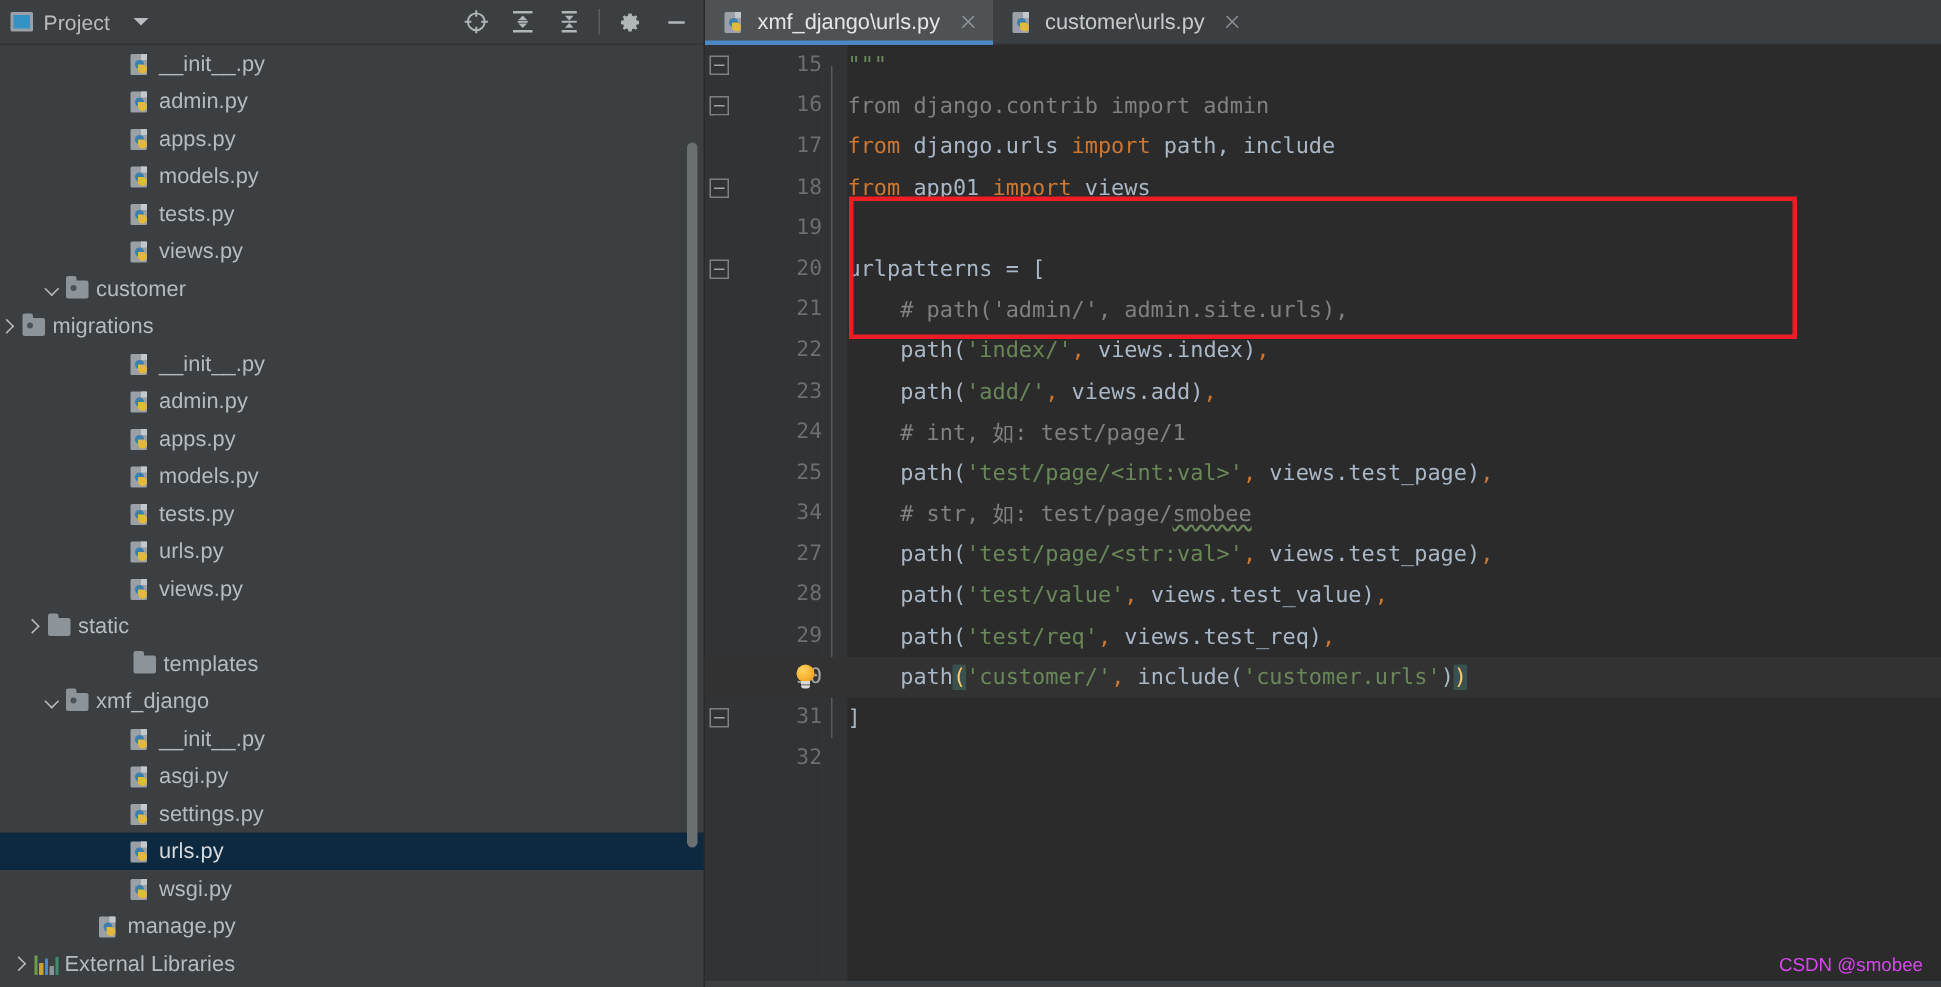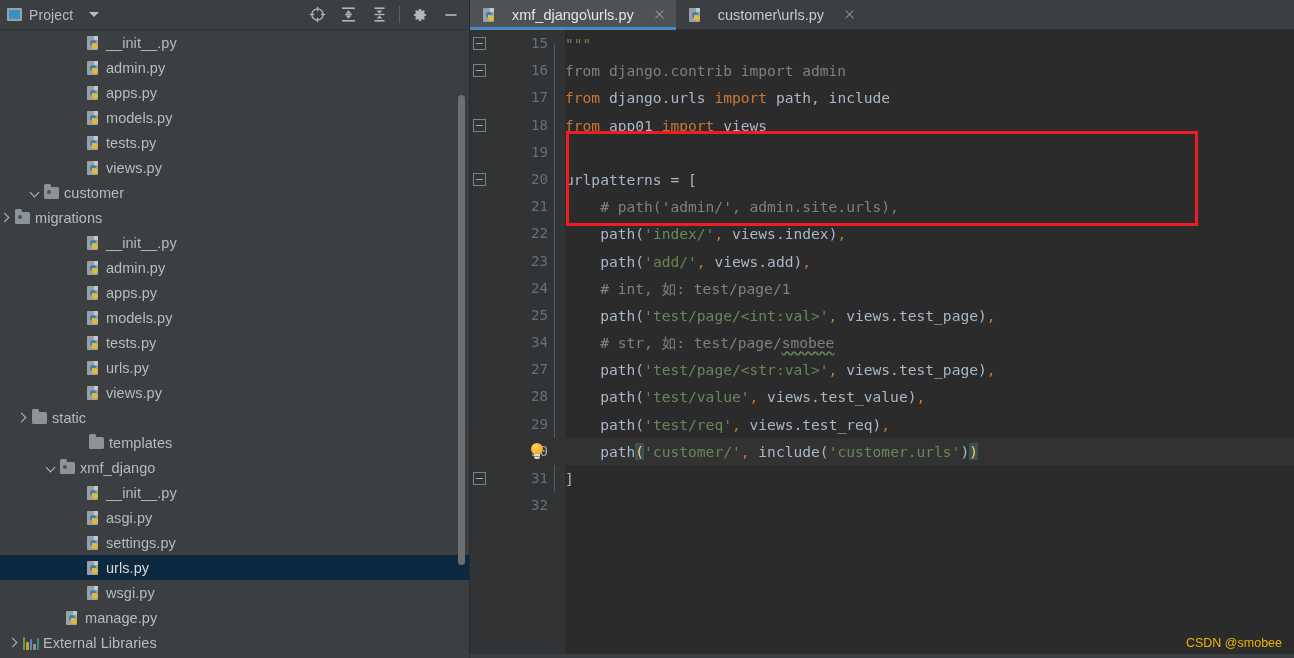--- a/index.html
+++ b/index.html
@@ -114,21 +114,21 @@
 
   
   .editor-pane{
     position:relative;flex:1 1 auto;height:658px;background:#2b2b2b;
   }
   .tabbar{
     height:30px;background:#3c3f41;display:flex;align-items:stretch;
     border-bottom:1px solid #323232;box-sizing:border-box;
   }
   .tab{
-    display:flex;align-items:center;gap:14px;padding:0 10px 0 12px;
+    display:flex;align-items:center;gap:7px;padding:0 10px 0 12px;
     position:relative;cursor:default;
   }
   .tab.active{background:#4e5254;}
   .tab .tablabel{color:#c6cacd;font-size:14.5px;}
   .tab.active .tablabel{color:#e3e6e8;}
   .tab .closex{
     width:13px;height:13px;position:relative;margin-left:5px;opacity:.75;
   }
   .tab .closex::before,.tab .closex::after{
     content:"";position:absolute;left:1px;top:6px;width:11px;height:1.4px;background:#a8adb1;
@@ -213,21 +213,21 @@
     position:absolute;left:4px;top:11px;width:6px;height:5px;background:#d9d9d9;border-radius:0 0 2px 2px;
   }
   .bulb .base::after{
     content:"";position:absolute;left:0;top:2px;width:6px;height:1px;background:#8a8a8a;
   }
 
   .annot-rect{
     position:absolute;border:3px solid #ee1c25;pointer-events:none;
   }
   .watermark{
-    position:absolute;right:12px;bottom:8px;color:#eab308;font-size:12.5px;
+    position:absolute;right:12px;bottom:8px;color:#d946ef;font-size:12.5px;
     font-family:"Liberation Sans","DejaVu Sans",sans-serif;
   }
   .bottom-strip{
     position:absolute;left:0;right:0;bottom:0;height:4px;background:#3c3f41;
   }
 </style>
 </head>
 <body>
 
 <div id="app">
@@ -462,21 +462,21 @@
           </span>
           <span class="label">static</span>
         </div>
         <div class="row" style="padding-left: 74px;">
           <span class="arrow "></span>
           <span class="ico">
             <span class="folder"></span>
           </span>
           <span class="label">templates</span>
         </div>
-        <div class="row" style="padding-left: 45px;">
+        <div class="row" style="padding-left: 29px;">
           <span class="arrow open"></span>
           <span class="ico">
             <span class="folder module"></span>
           </span>
           <span class="label">xmf_django</span>
         </div>
         <div class="row" style="padding-left: 71px;">
           <span class="arrow "></span>
           <span class="ico">
             <span class="pyfile">

